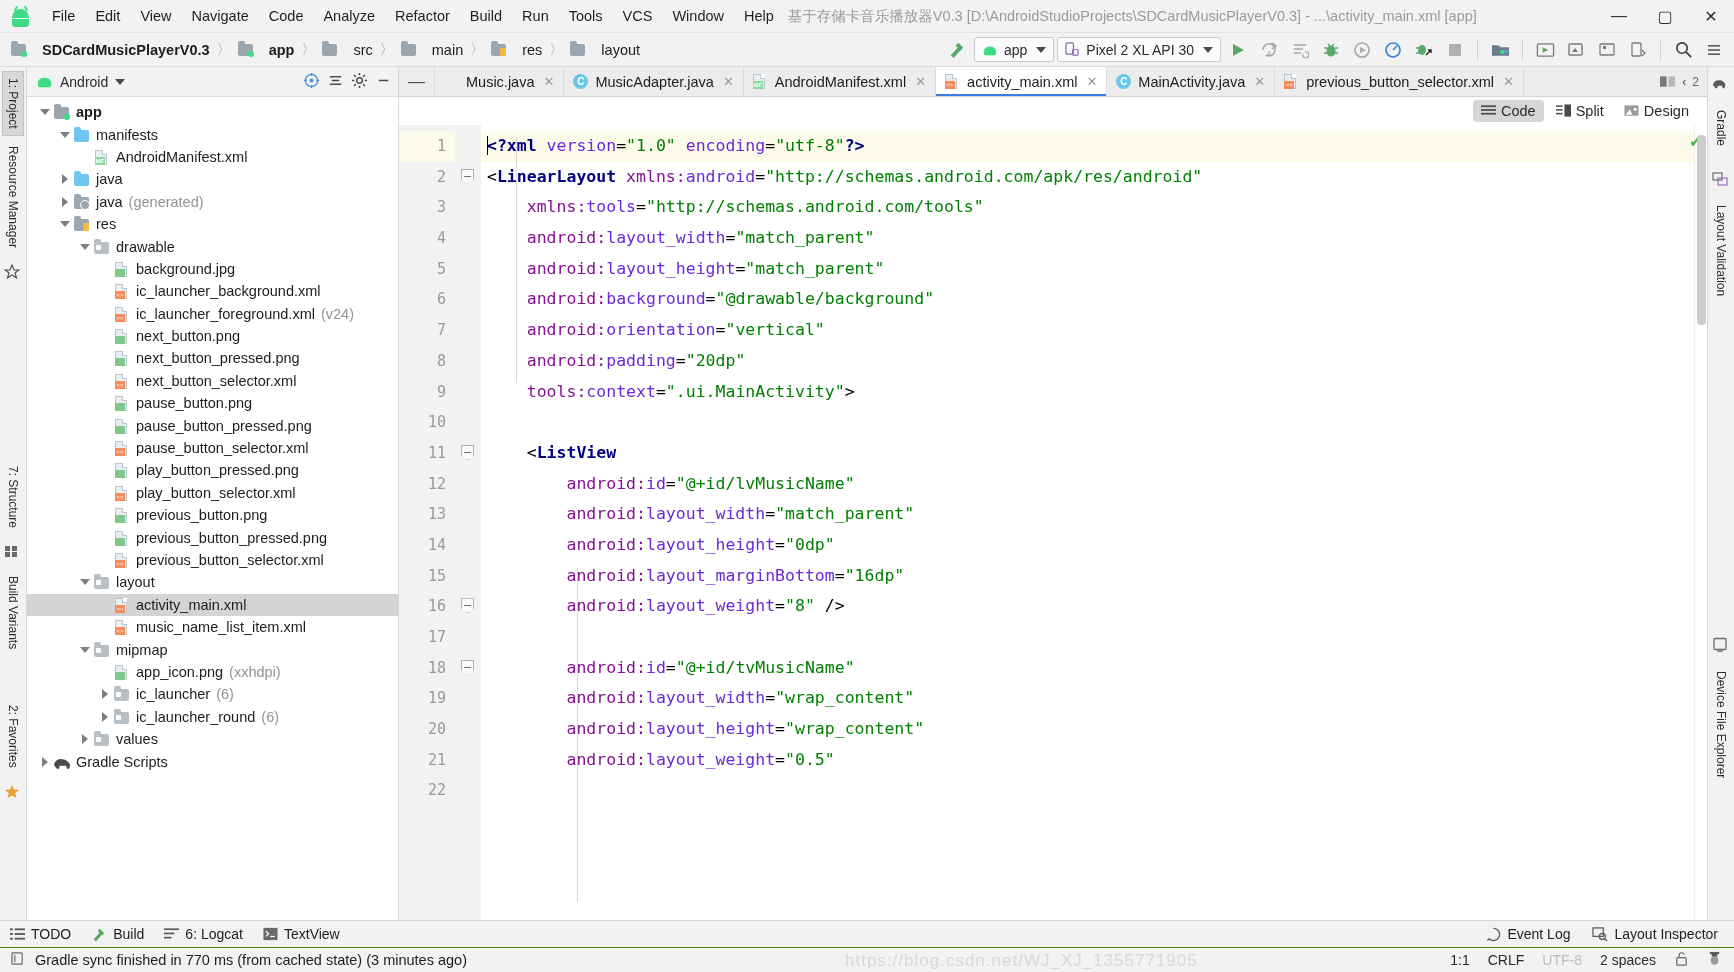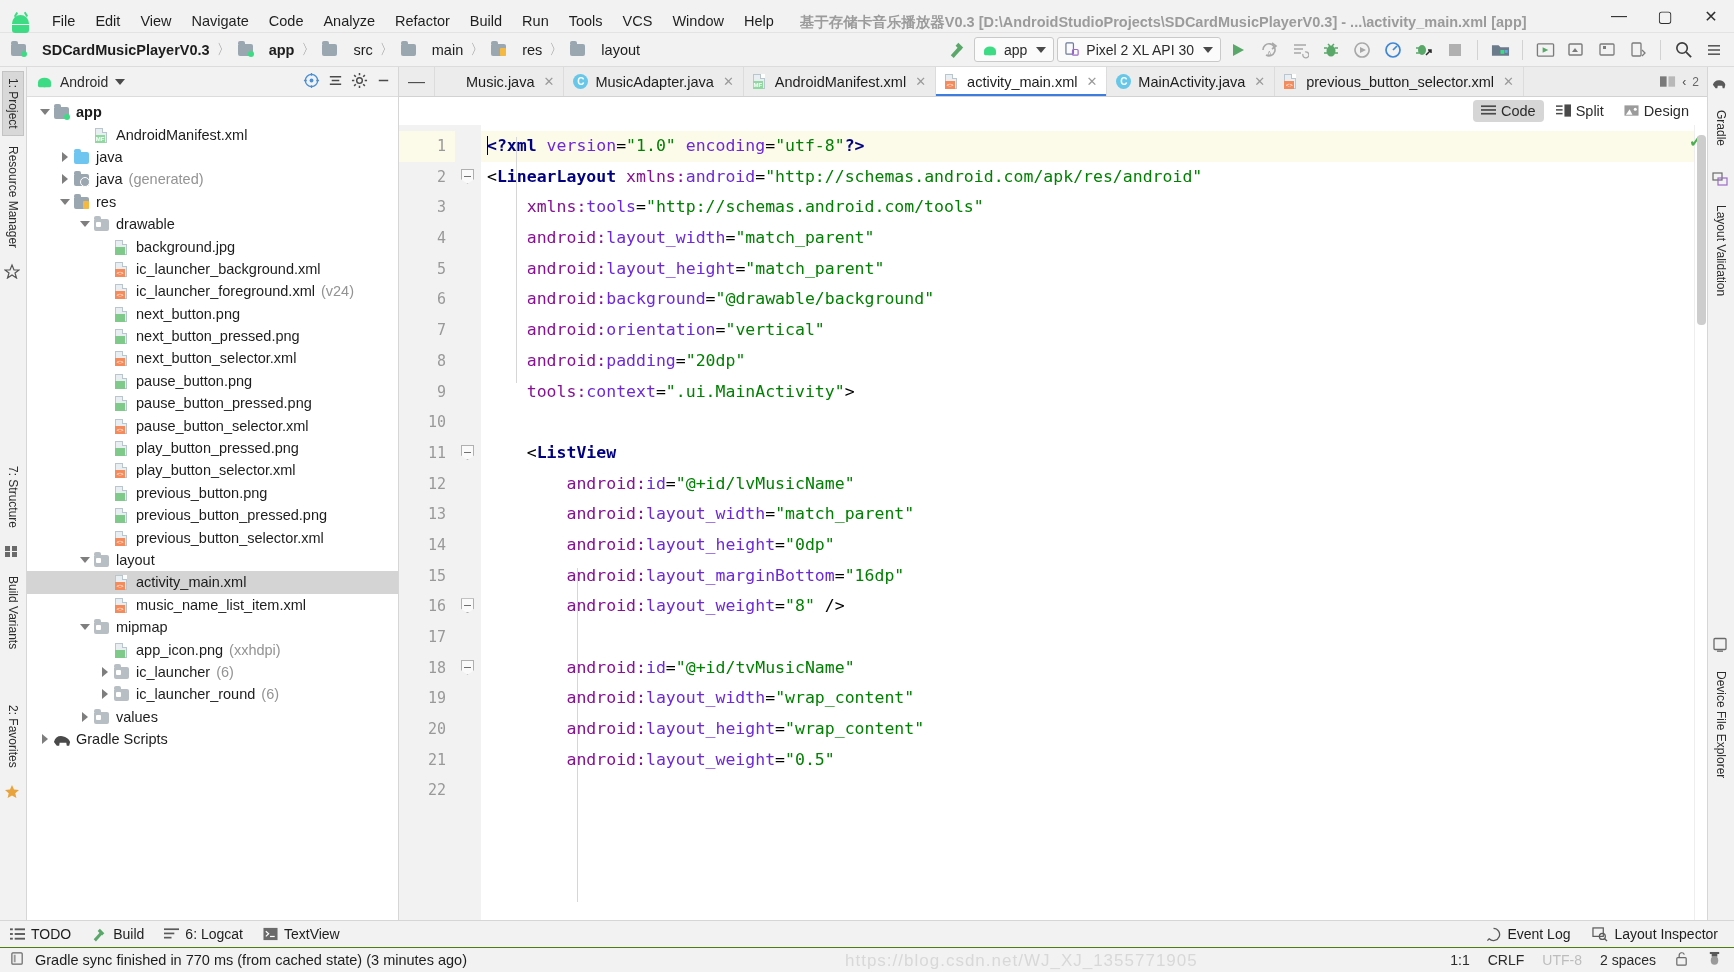--- a/index.html
+++ b/index.html
@@ -9,21 +9,21 @@
     font-size: 14px;
     background: #f2f2f2;
     color: #2b2b2b;
     overflow: hidden;
   }
   .app { width: 1734px; height: 972px; display: flex; flex-direction: column; background: #f2f2f2; }
 
   
   .titlebar {
     height: 33px; flex: 0 0 33px;
-    display: flex; align-items: flex-end;
+    display: flex; align-items: center;
     background: #f2f2f2;
     border-bottom: 1px solid #e3e3e3;
     padding-left: 10px;
   }
   .logo-droid { width: 22px; height: 20px; position: relative; margin-right: 10px; flex: 0 0 22px;}
   .logo-droid .head {
     position: absolute; left: 2px; top: 3px; width: 17px; height: 9px;
     background: #3ddc84; border-radius: 9px 9px 0 0;
   }
   .logo-droid .body {
@@ -31,22 +31,22 @@
     background:#3ddc84; border-radius: 0 0 3px 3px;
   }
   .logo-droid .ant { position:absolute; width:1.5px; height:5px; background:#3ddc84; top:0px;}
   .logo-droid .ant.l { left:5px; transform: rotate(30deg); }
   .logo-droid .ant.r { left:15px; transform: rotate(-30deg); }
   .menubar { display: flex; align-items: center; gap: 0px; }
   .menu-item {
     padding: 3px 10px; font-size: 14.5px; color: #1f1f1f; cursor: default; white-space: nowrap;
   }
   .win-title {
-    margin-left: 16px; color: #9b9b9b; font-size: 14.5px; white-space: nowrap;
-    overflow: hidden; text-overflow: ellipsis; flex: 1 1 auto; font-weight: bold;
+    margin-left: 4px; color: #9b9b9b; font-size: 14.5px; white-space: nowrap;
+    overflow: hidden; text-overflow: ellipsis; flex: 1 1 auto;
   }
   .win-ctrls { display: flex; align-items: center; margin-left: auto; }
   .win-btn {
     width: 46px; height: 32px; display: flex; align-items: center; justify-content: center;
     font-size: 16px; color: #303030;
   }
 
   
   .navbar {
     height: 34px; flex: 0 0 34px; display: flex; align-items: center;
@@ -502,20 +502,30 @@
             <span style="display:inline-block;width:10px;flex:0 0 10px"></span>
             <span class="twist open">
               <i></i>
             </span>
             <span class="ticon">
               <span class="ic-module dot"></span>
             </span>
             <span class="tlabel bold">app</span>
           </div>
           <div class="trow">
+            <span style="display:inline-block;width:30px;flex:0 0 30px"></span>
+            <span class="twist open">
+              <i></i>
+            </span>
+            <span class="ticon">
+              <span class="ic-folder"></span>
+            </span>
+            <span class="tlabel">manifests</span>
+          </div>
+          <div class="trow">
             <span style="display:inline-block;width:50px;flex:0 0 50px"></span>
             <span class="twist"></span>
             <span class="ticon">
               <span class="ic-file">
                 <span class="corner"></span>
                 <span class="badge badge-mf">MF</span>
               </span>
             </span>
             <span class="tlabel">AndroidManifest.xml</span>
           </div>

